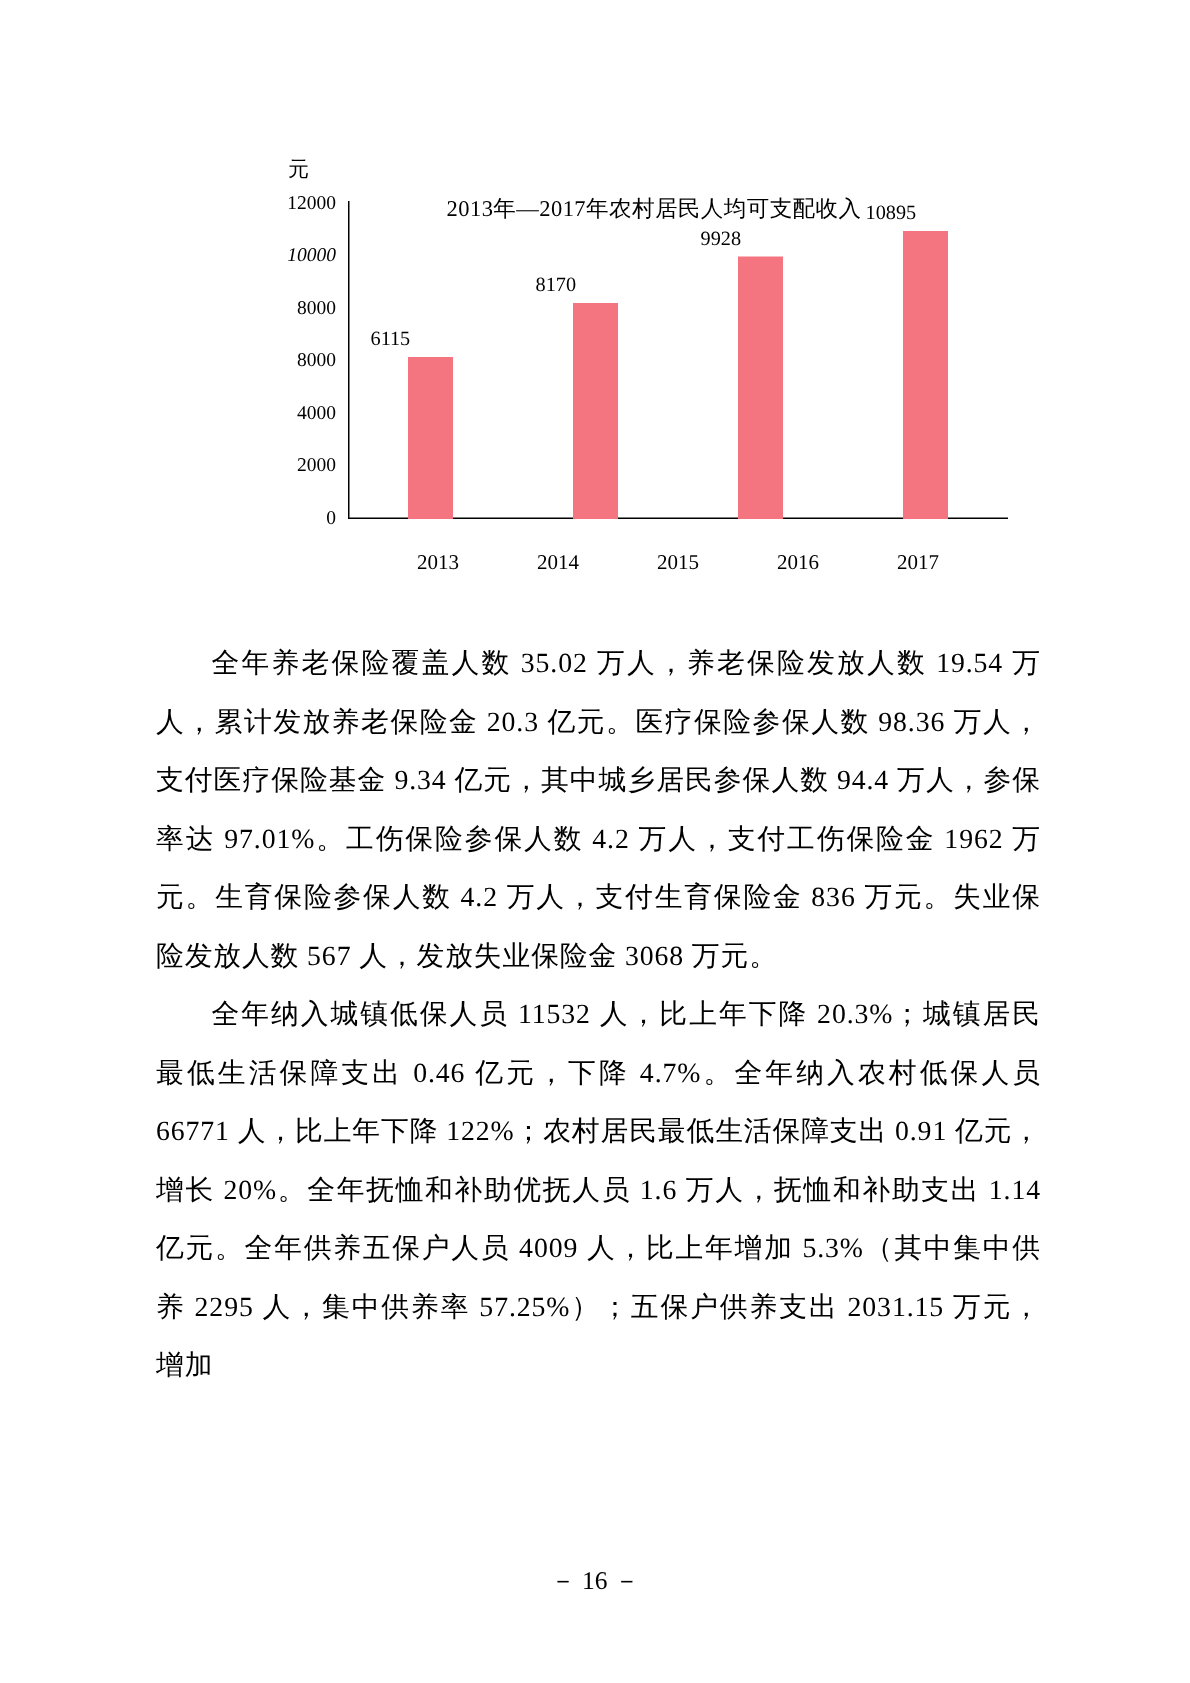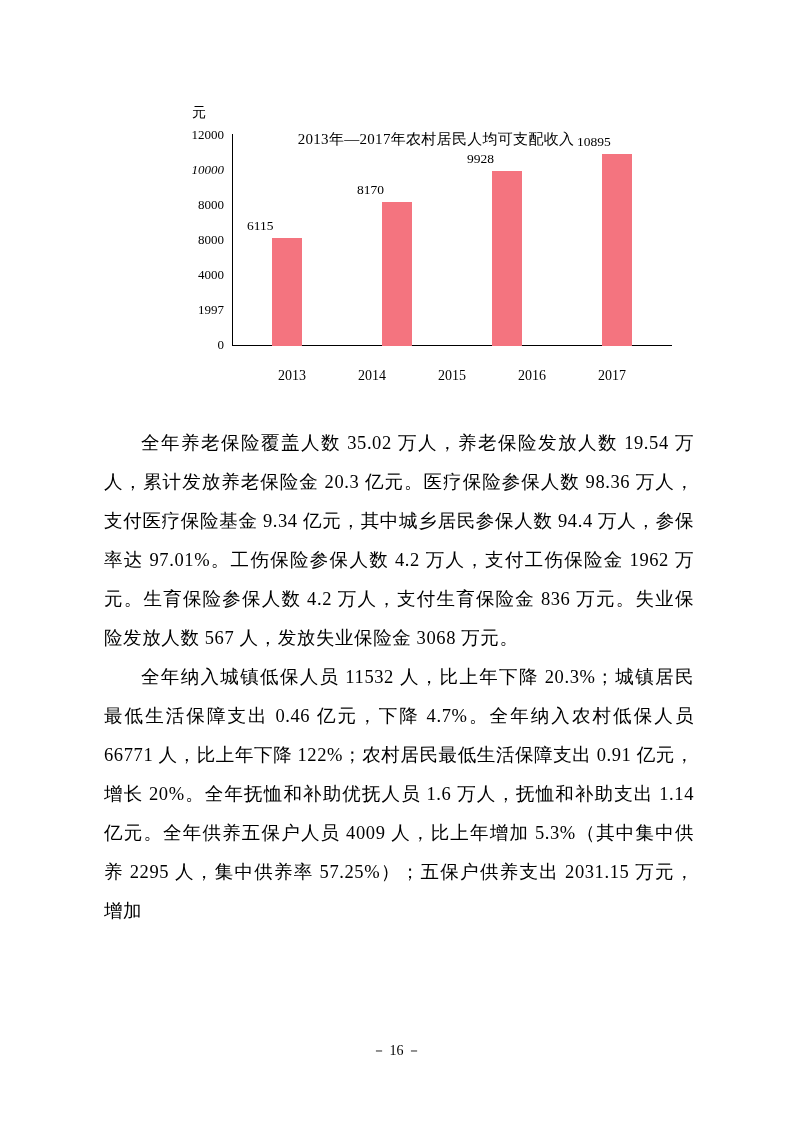--- a/index.html
+++ b/index.html
@@ -137,41 +137,41 @@
     margin: 0 0 0 0;
     text-indent: 2em;
     letter-spacing: 0.6px;
   }
   .page-number {
     position: absolute;
     left: 0;
     top: 1042px;
     width: 793px;
     text-align: center;
-    font-size: 14px;
+    font-size: 17px;
     font-family: "Liberation Serif", serif;
     color: #000;
   }
 </style>
 </head>
 <body>
 
 <div class="page">
 
   <div class="chart-block">
     <div class="y-axis-unit">元</div>
     <div class="chart-title">2013年—2017年农村居民人均可支配收入</div>
 
     <div class="y-labels">
       <div style="top:0px;margin-left:32px;">12000</div>
       <div style="top:35px;font-style:italic;">10000</div>
       <div style="top:70px;margin-left:43px;">8000</div>
       <div style="top:105px;">8000</div>
       <div style="top:140px;">4000</div>
-      <div style="top:175px;">1997</div>
+      <div style="top:175px;">2000</div>
       <div style="top:210px;">0</div>
     </div>
 
     <div class="plot">
       <div class="axis-line" style="left:0; top:0; width:1px; height:212px;"></div>
       <div class="axis-line" style="left:0; bottom:0; width:440px; height:1px;"></div>
 
       <div class="bars">
         <div class="bar-col">
           <div class="bar-value" style="bottom:112px;margin-top:45px;">6115</div>

